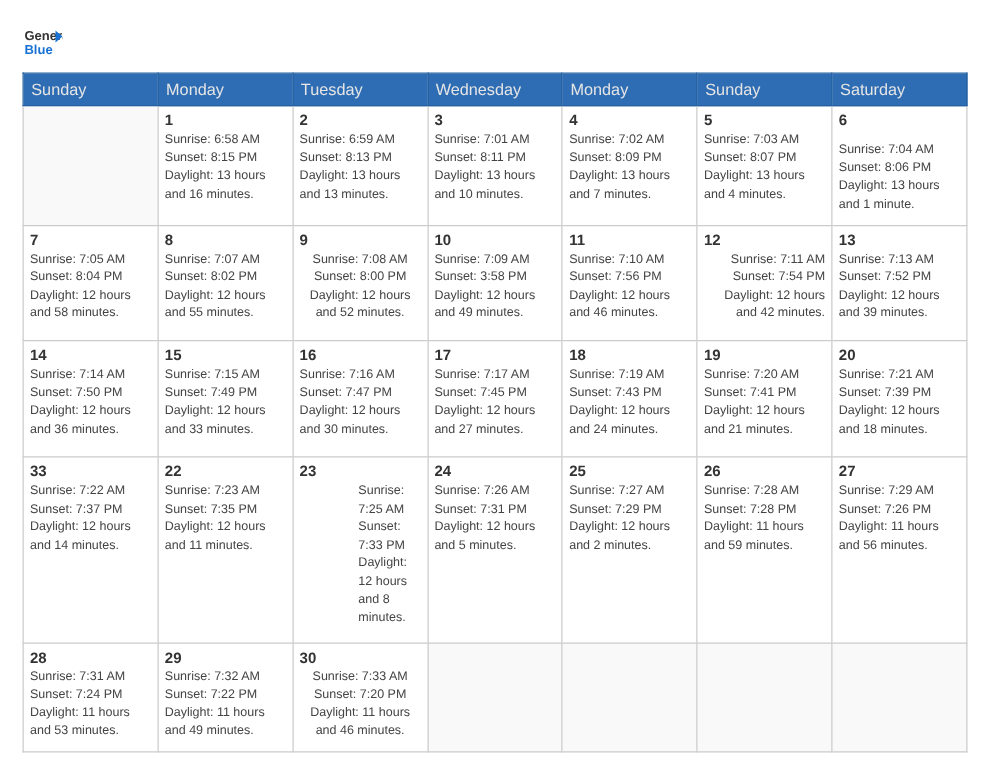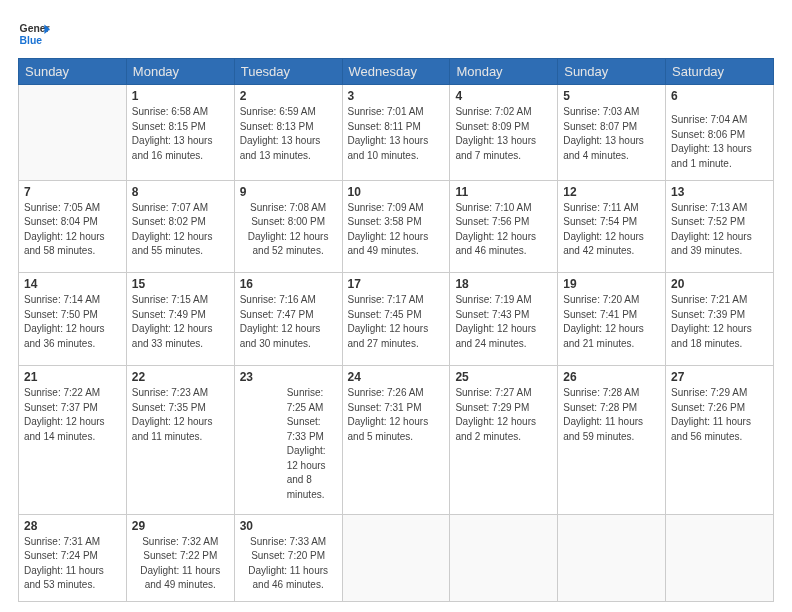--- a/index.html
+++ b/index.html
@@ -192,21 +192,21 @@
           </td>
           <td>
             <div class="day-num">11</div>
             <div class="sun-info" style="white-space: pre-line;">Sunrise: 7:10 AM
 Sunset: 7:56 PM
 Daylight: 12 hours
 and 46 minutes.</div>
           </td>
           <td>
             <div class="day-num">12</div>
-            <div class="sun-info" style="white-space: pre-line;">Sunrise: 7:11 AM
+            <div class="sun-info" style="white-space: pre-line; text-align: right;">Sunrise: 7:11 AM
 Sunset: 7:54 PM
 Daylight: 12 hours
 and 42 minutes.</div>
           </td>
           <td>
             <div class="day-num">13</div>
             <div class="sun-info" style="white-space: pre-line;">Sunrise: 7:13 AM
 Sunset: 7:52 PM
 Daylight: 12 hours
 and 39 minutes.</div>
@@ -258,21 +258,21 @@
           <td>
             <div class="day-num">20</div>
             <div class="sun-info" style="white-space: pre-line;">Sunrise: 7:21 AM
 Sunset: 7:39 PM
 Daylight: 12 hours
 and 18 minutes.</div>
           </td>
         </tr>
         <tr>
           <td>
-            <div class="day-num">21</div>
+            <div class="day-num">33</div>
             <div class="sun-info" style="white-space: pre-line;">Sunrise: 7:22 AM
 Sunset: 7:37 PM
 Daylight: 12 hours
 and 14 minutes.</div>
           </td>
           <td>
             <div class="day-num">22</div>
             <div class="sun-info" style="white-space: pre-line;">Sunrise: 7:23 AM
 Sunset: 7:35 PM
 Daylight: 12 hours
@@ -317,21 +317,21 @@
         <tr class="last-row">
           <td>
             <div class="day-num">28</div>
             <div class="sun-info" style="white-space: pre-line;">Sunrise: 7:31 AM
 Sunset: 7:24 PM
 Daylight: 11 hours
 and 53 minutes.</div>
           </td>
           <td>
             <div class="day-num">29</div>
-            <div class="sun-info" style="white-space: pre-line; text-align: center;">Sunrise: 7:32 AM
+            <div class="sun-info" style="white-space: pre-line;">Sunrise: 7:32 AM
 Sunset: 7:22 PM
 Daylight: 11 hours
 and 49 minutes.</div>
           </td>
           <td>
             <div class="day-num">30</div>
             <div class="sun-info" style="white-space: pre-line; text-align: center;">Sunrise: 7:33 AM
 Sunset: 7:20 PM
 Daylight: 11 hours
 and 46 minutes.</div>

